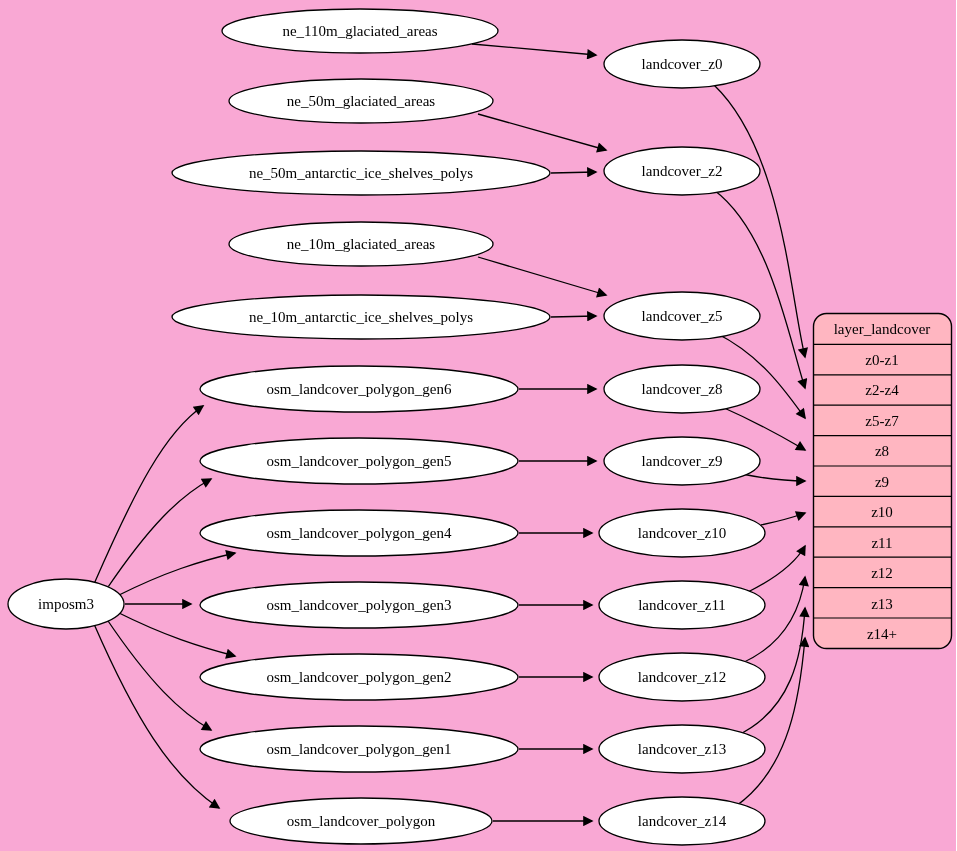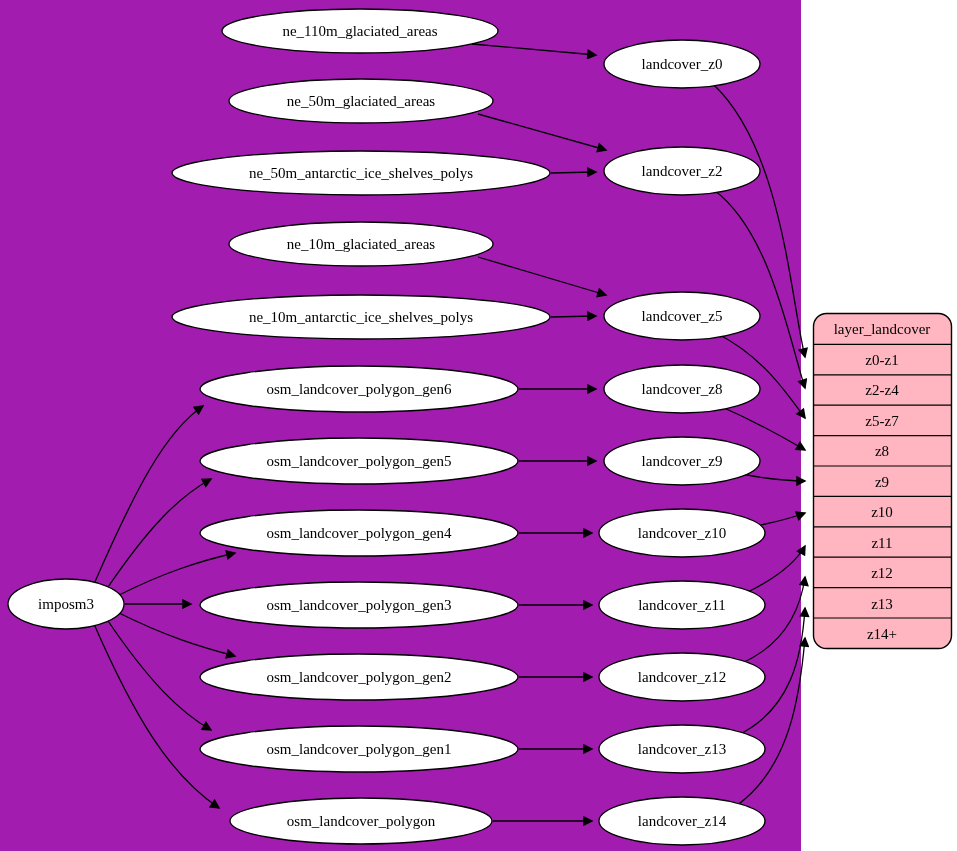--- a/index.html
+++ b/index.html
@@ -1,24 +1,24 @@
 <!DOCTYPE html>
 <html><head>
 <meta charset="utf-8">
 <style>
   html, body {
     margin: 0;
     padding: 0;
     background: #ffffff;
   }
   .canvas {
-    width: 801px;
+    width: 956px;
     height: 851px;
     position: relative;
-    background: #a21caf;
+    background: #f9a8d4;
     font-family: "Liberation Serif", "DejaVu Serif", serif;
   }
   svg { display: block; }
   .node-shape {
     fill: #ffffff;
     stroke: #000000;
     stroke-width: 1.3;
   }
   .edge {
     fill: none;

